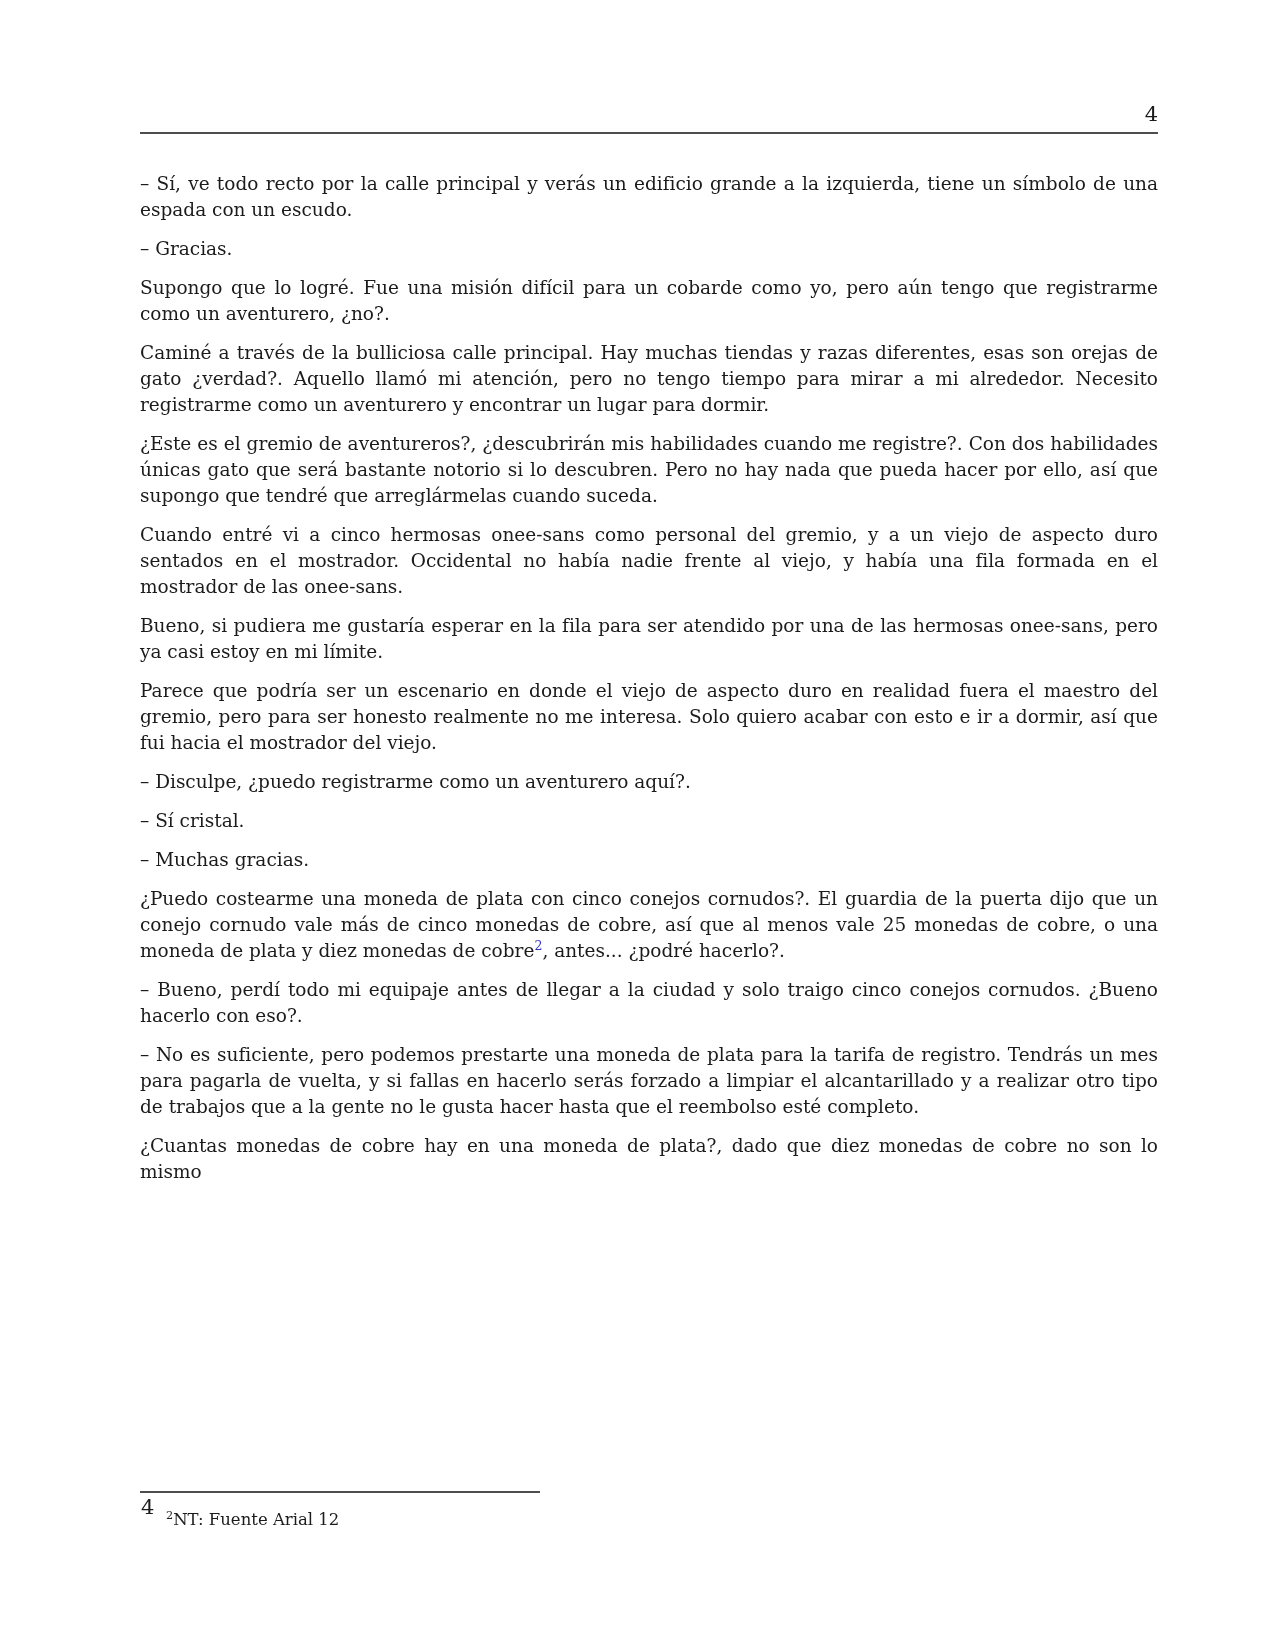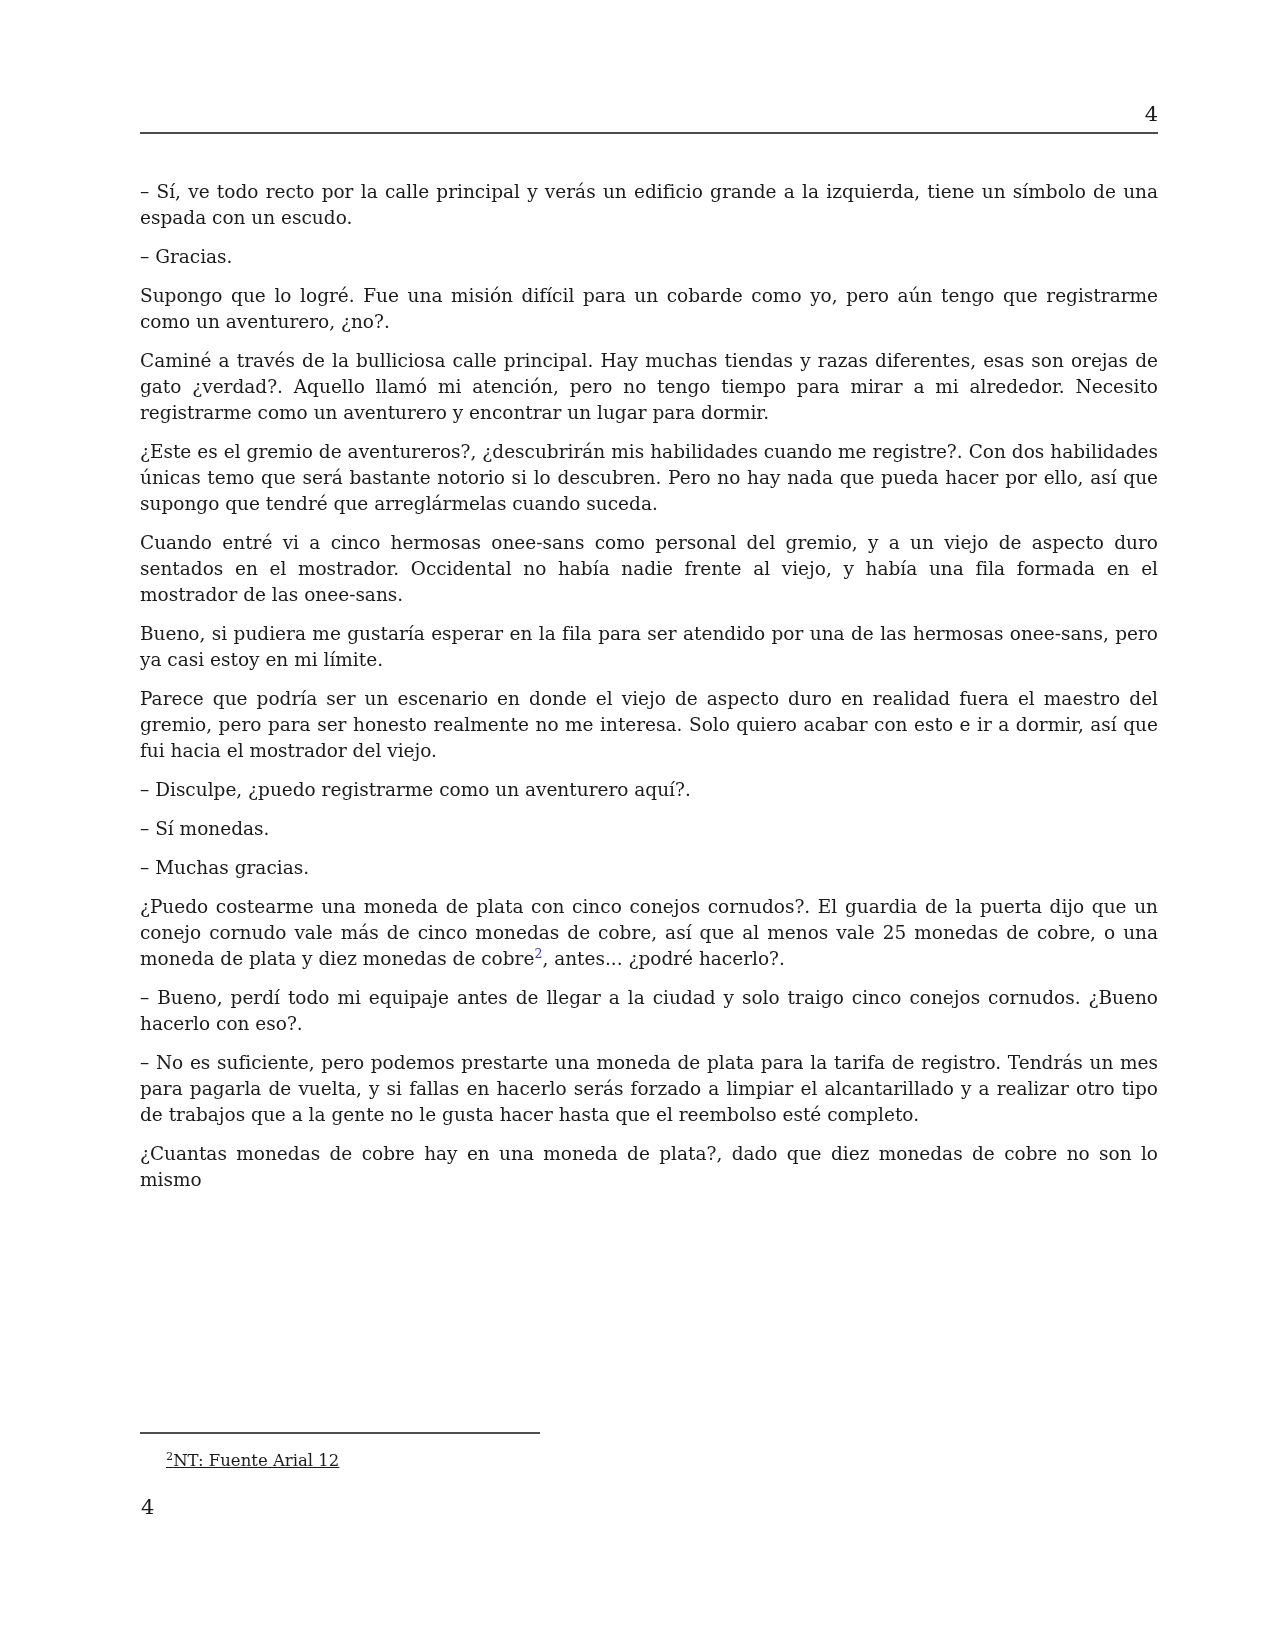--- a/index.html
+++ b/index.html
@@ -34,35 +34,34 @@
   }
   .body-text {
     position: absolute;
     top: 167px;
     left: 140px;
     width: 1018px;
     font-size: 18.5px;
     line-height: 26px;
     text-align: justify;
   }
-  .body-text p { margin: 12px 0 13px 0; }
+  .body-text p { margin: 4px 0 13px 0; }
   sup.fnref {
     color: #3232c8;
     font-size: 68%;
     line-height: 0;
     vertical-align: super;
     text-decoration: none;
     cursor: pointer;
   }
   .footnote-block {
     position: absolute;
     left: 140px;
-    top: 1432px;
+    top: 1491px;
     width: 1018px;
-    text-decoration: underline;
   }
   .footnote-rule {
     width: 400px;
     border: none;
     border-top: 2px solid #4d4d4d;
     margin: 0;
     height: 0;
   }
   .footnote-line {
     margin-top: 16px;
@@ -92,26 +91,26 @@
   <div class="header">
     <span class="header-num">4</span>
     <hr class="header-rule">
   </div>
 
   <div class="body-text">
     <p>– Sí, ve todo recto por la calle principal y verás un edificio grande a la izquierda, tiene un símbolo de una espada con un escudo.</p>
     <p>– Gracias.</p>
     <p>Supongo que lo logré. Fue una misión difícil para un cobarde como yo, pero aún tengo que registrarme como un aventurero, ¿no?.</p>
     <p>Caminé a través de la bulliciosa calle principal. Hay muchas tiendas y razas diferentes, esas son orejas de gato ¿verdad?. Aquello llamó mi atención, pero no tengo tiempo para mirar a mi alrededor. Necesito registrarme como un aventurero y encontrar un lugar para dormir.</p>
-    <p>¿Este es el gremio de aventureros?, ¿descubrirán mis habilidades cuando me registre?. Con dos habilidades únicas temo que será bastante notorio si lo descubren. Pero no hay nada que pueda hacer por ello, así que supongo que tendré que arreglármelas cuando suceda.</p>
+    <p>¿Este es el gremio de aventureros?, ¿descubrirán mis habilidades cuando me registre?. Con dos habilidades únicas gato que será bastante notorio si lo descubren. Pero no hay nada que pueda hacer por ello, así que supongo que tendré que arreglármelas cuando suceda.</p>
     <p>Cuando entré vi a cinco hermosas onee-sans como personal del gremio, y a un viejo de aspecto duro sentados en el mostrador. Occidental no había nadie frente al viejo, y había una fila formada en el mostrador de las onee-sans.</p>
     <p>Bueno, si pudiera me gustaría esperar en la fila para ser atendido por una de las hermosas onee-sans, pero ya casi estoy en mi límite.</p>
     <p>Parece que podría ser un escenario en donde el viejo de aspecto duro en realidad fuera el maestro del gremio, pero para ser honesto realmente no me interesa. Solo quiero acabar con esto e ir a dormir, así que fui hacia el mostrador del viejo.</p>
     <p>– Disculpe, ¿puedo registrarme como un aventurero aquí?.</p>
-    <p>– Sí monedas.</p>
+    <p>– Sí cristal.</p>
     <p>– Muchas gracias.</p>
     <p><span>¿Puedo costearme una moneda de plata con cinco conejos cornudos?. El guardia de la puerta dijo que un conejo cornudo vale más de cinco monedas de cobre, así que al menos vale 25 monedas de cobre, o una moneda de plata y diez monedas de cobre</span><sup class="fnref">2</sup><span>, antes... ¿podré hacerlo?.</span></p>
     <p>– Bueno, perdí todo mi equipaje antes de llegar a la ciudad y solo traigo cinco conejos cornudos. ¿Bueno hacerlo con eso?.</p>
     <p>– No es suficiente, pero podemos prestarte una moneda de plata para la tarifa de registro. Tendrás un mes para pagarla de vuelta, y si fallas en hacerlo serás forzado a limpiar el alcantarillado y a realizar otro tipo de trabajos que a la gente no le gusta hacer hasta que el reembolso esté completo.</p>
     <p>¿Cuantas monedas de cobre hay en una moneda de plata?, dado que diez monedas de cobre no son lo mismo</p>
   </div>
 
   <div class="footnote-block">
     <hr class="footnote-rule">
     <div class="footnote-line"><sup>2</sup><span>NT: Fuente Arial 12</span></div>

